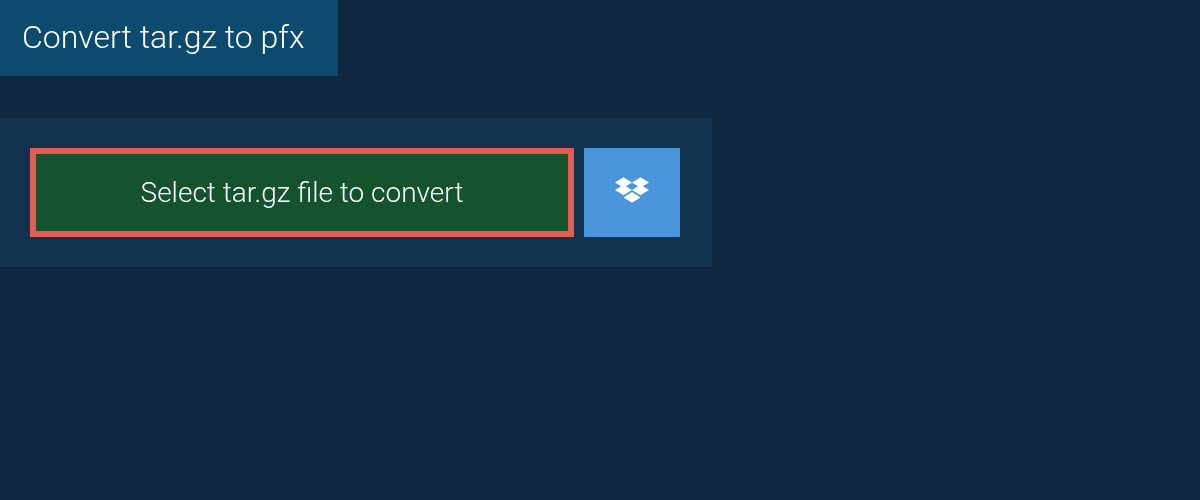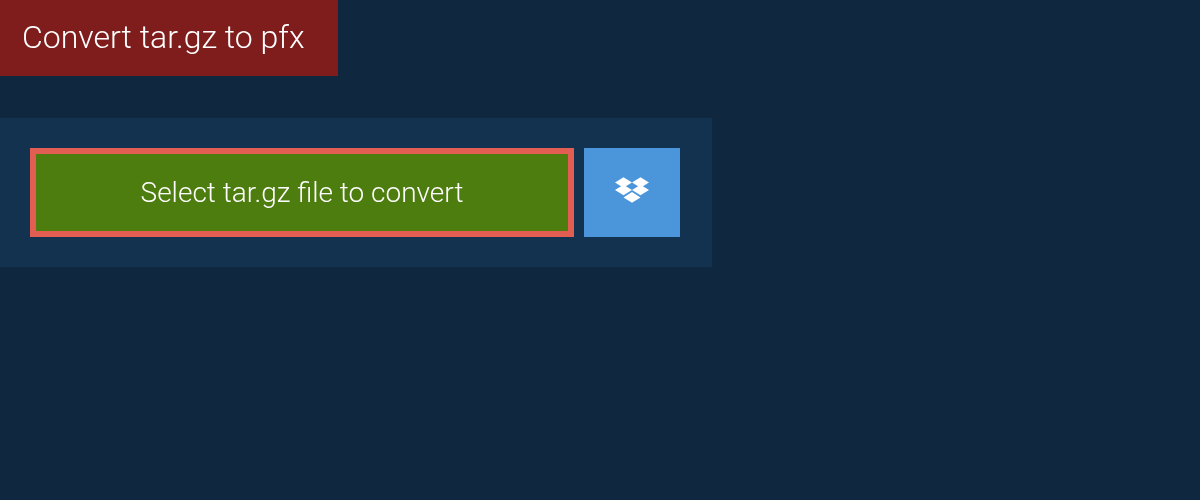--- a/index.html
+++ b/index.html
@@ -11,40 +11,40 @@
       width: 1200px;
       height: 500px;
       background-color: #0f2840;
       font-family: -apple-system, BlinkMacSystemFont, "Segoe UI", Roboto, Helvetica, Arial, sans-serif;
       position: relative;
     }
     .title-tab {
       position: absolute;
       top: 0;
       left: 0;
-      background-color: #7f1d1d;
+      background-color: #0c4a6e;
       padding: 18px 34px 20px 22px;
       color: #ffffff;
       font-size: 32px;
       font-weight: 300;
     }
     .upload-panel {
       position: absolute;
       top: 118px;
       left: 0;
       width: 712px;
       background-color: #13324f;
       padding: 30px 32px 30px 30px;
       display: flex;
       align-items: stretch;
       gap: 10px;
     }
     .select-file-button {
       flex: 1;
-      background-color: #4d7c0f;
+      background-color: #14532d;
       color: #ffffff;
       border: 6px solid #e35e52;
       font-size: 28px;
       font-weight: 300;
       padding: 22px 20px;
       cursor: pointer;
       display: flex;
       align-items: center;
       justify-content: center;
       font-family: inherit;

